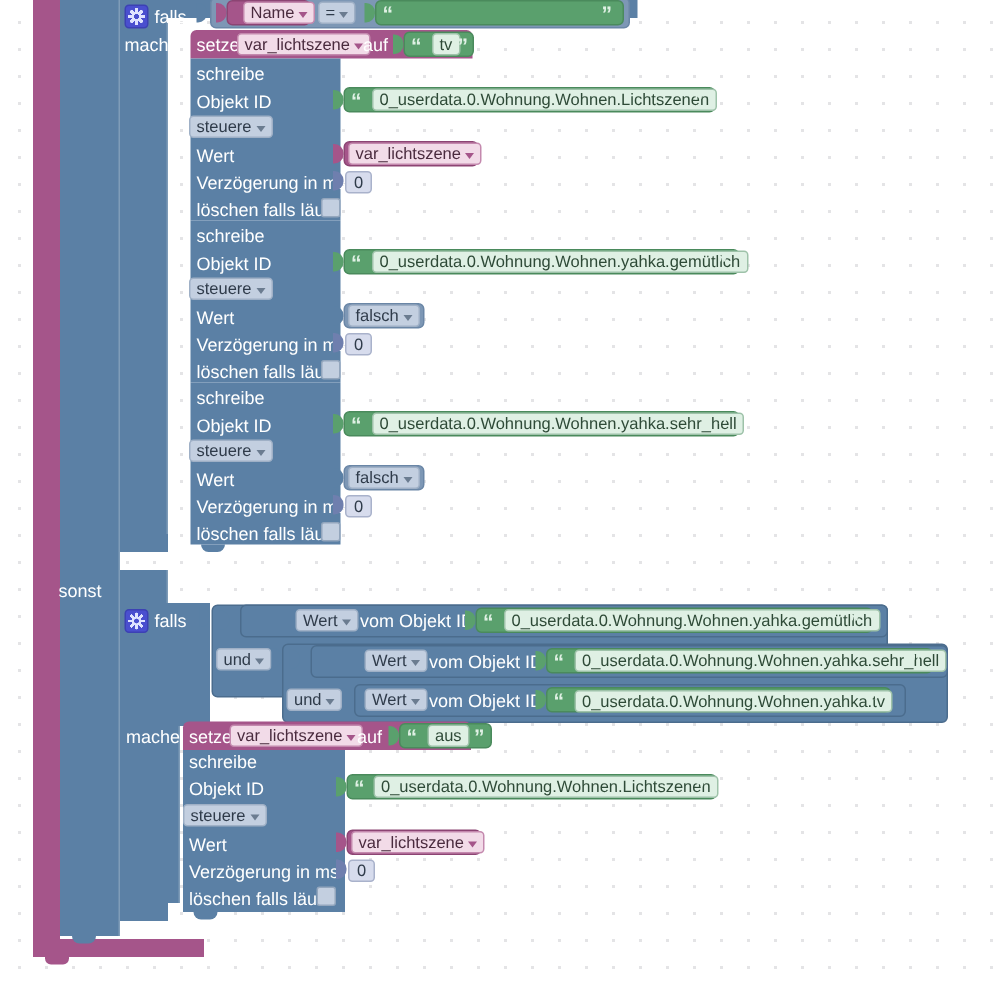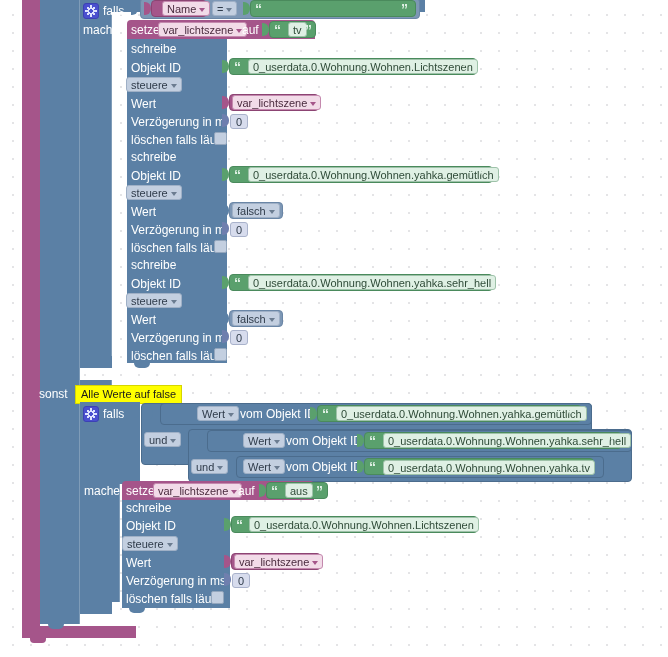--- a/index.html
+++ b/index.html
@@ -198,21 +198,20 @@
   <div class="fld-num" style="left:230px;top:330px;">0</div>
   <div class="lbl" style="left:131px;top:349px;">löschen falls läuft</div>
   <div class="cbx" style="left:214px;top:348px;"></div>
   <div class="blk blue" style="left:134px;top:363px;width:16px;height:5px;border-radius:0 0 5px 5px;"></div>
 
   <div class="lbl" style="left:39px;top:387px;">sonst</div>
 
   <div class="blk blue blue-edge" style="left:80px;top:380px;width:32px;height:234px;"></div>
   <div class="blk blue" style="left:80px;top:602px;width:32px;height:12px;"></div>
 
-  <div class="comment" style="left:75px;top:385px;">Alle Werte auf false</div>
 
   <div class="blk blue" style="left:80px;top:402px;width:60px;height:82px;"></div>
   <div class="gear" style="left:83px;top:406px;"></div>
   <div class="lbl" style="left:103px;top:407px;">falls</div>
 
   <div class="sock sock-blue" style="left:133px;top:405px;"></div>
   <div class="rep rep-dblue" style="left:141px;top:403px;width:451px;height:62px;"></div>
 
   <div class="sock sock-blue" style="left:146px;top:407px;"></div>
   <div class="rep rep-dblue" style="left:160px;top:403px;width:432px;height:22px;"></div>

